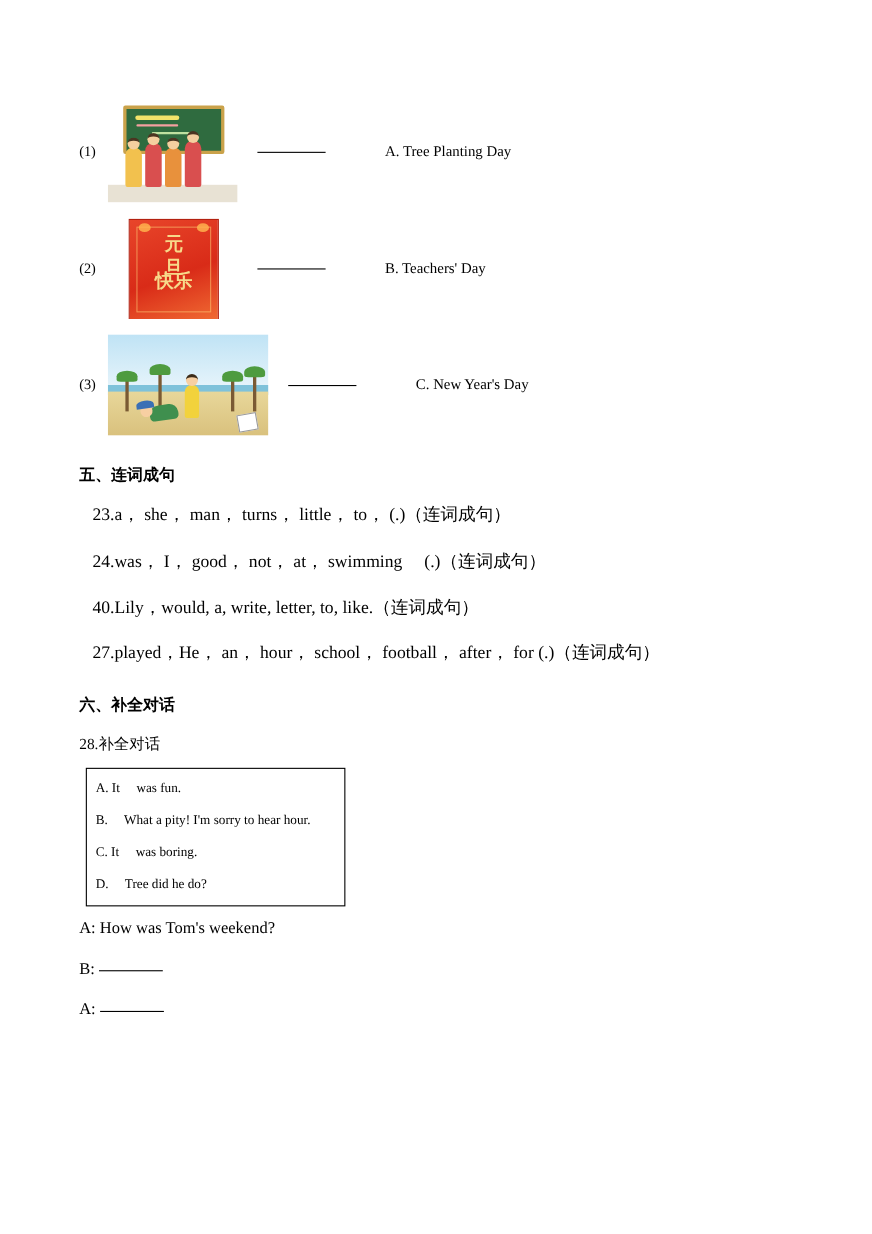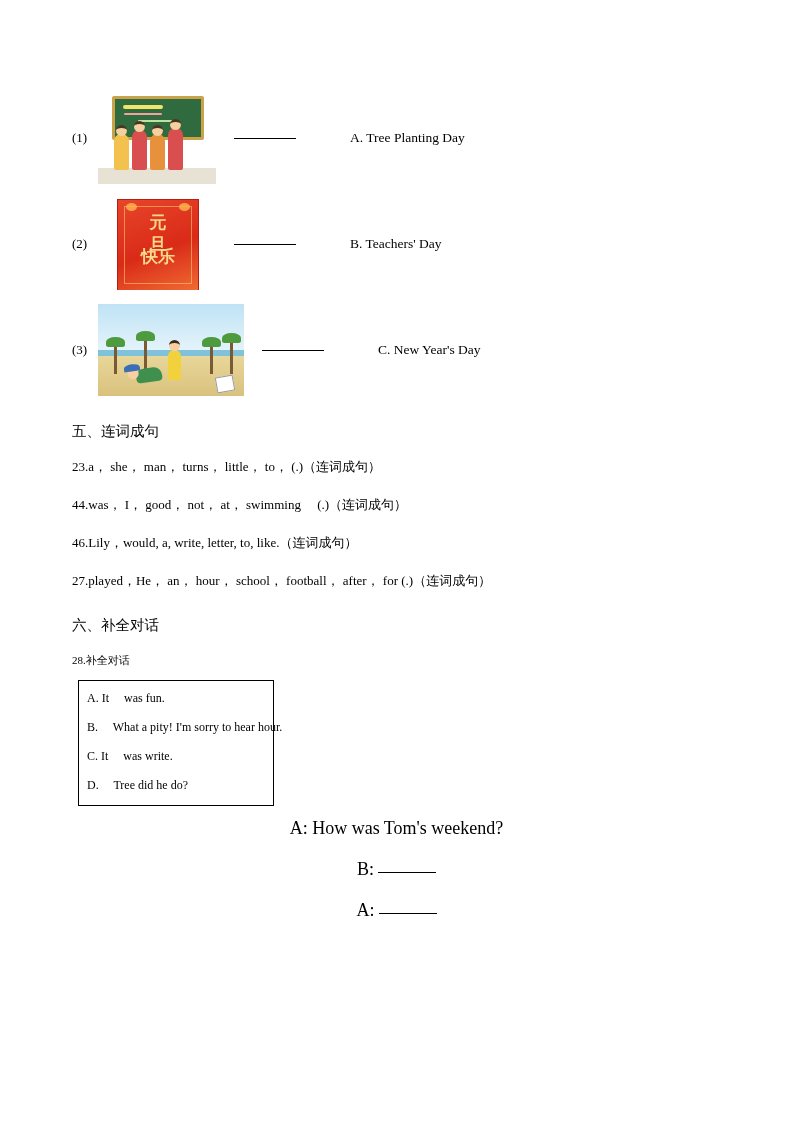--- a/index.html
+++ b/index.html
@@ -256,52 +256,51 @@
     height: 14px;
     background: #ffffff;
     border: 1px solid #9a9a9a;
     transform: rotate(-10deg);
   }
 
   
   h2.sec {
     font-family: "DejaVu Sans", sans-serif;
     font-size: 14.5px;
-    font-weight: normal;
+    font-weight: bold;
     margin: 26px 0 18px 0;
   }
   .q {
-    font-size: 13px;
-    margin: 0 0 21px 0;
+    font-size: 16px;
+    margin: 0 0 21px 12px;
     line-height: 1.3;
   }
   .q-sub {
-    font-size: 11px;
+    font-size: 14px;
     margin: 0 0 12px 0;
   }
 
   
   .opt-box {
     border: 1px solid #000;
-    width: 196px;
+    width: 236px;
     box-sizing: border-box;
     padding: 10px 8px 6px 8px;
     margin: 0 0 12px 6px;
   }
   .opt-box .line {
     font-size: 12px;
     margin-bottom: 14px;
     white-space: pre;
   }
   .opt-box .line:last-child { margin-bottom: 6px; }
 
   .dlg {
-    font-size: 18px;
+    font-size: 15px;
     margin: 0 0 20px 0;
-    text-align: center;
   }
   .dlg .blank {
     display: inline-block;
     width: 58px;
     border-bottom: 1px solid #000;
     height: 1px;
     vertical-align: 2px;
     margin-left: 4px;
   }
 </style>
@@ -364,31 +363,31 @@
         <div class="sign"></div>
       </div>
       <div class="match-blank"></div>
       <div class="match-opt">C. New Year's Day</div>
     </div>
 
   </div>
 
   <h2 class="sec">五、连词成句</h2>
   <p class="q">23.a，  she，  man，   turns，   little，   to，   (.)（连词成句）</p>
-  <p class="q">44.was，  I，   good，   not，   at，   swimming　 (.)（连词成句）</p>
-  <p class="q">46.Lily，would, a, write, letter, to, like.（连词成句）</p>
+  <p class="q">24.was，  I，   good，   not，   at，   swimming　 (.)（连词成句）</p>
+  <p class="q">40.Lily，would, a, write, letter, to, like.（连词成句）</p>
   <p class="q">27.played，He，  an，  hour，  school，  football，  after，  for   (.)（连词成句）</p>
 
   <h2 class="sec">六、补全对话</h2>
   <p class="q-sub">28.补全对话</p>
 
   <div class="opt-box">
     <div class="line">A. It     was fun.</div>
     <div class="line">B.     What a pity! I'm sorry to hear hour.</div>
-    <div class="line">C. It     was write.</div>
+    <div class="line">C. It     was boring.</div>
     <div class="line">D.     Tree did he do?</div>
   </div>
 
   <p class="dlg"><span>A: How was Tom's weekend?</span></p>
   <p class="dlg"><span>B:</span><span class="blank"></span></p>
   <p class="dlg"><span>A:</span><span class="blank"></span></p>
 
 </div>
 
 </body></html>

